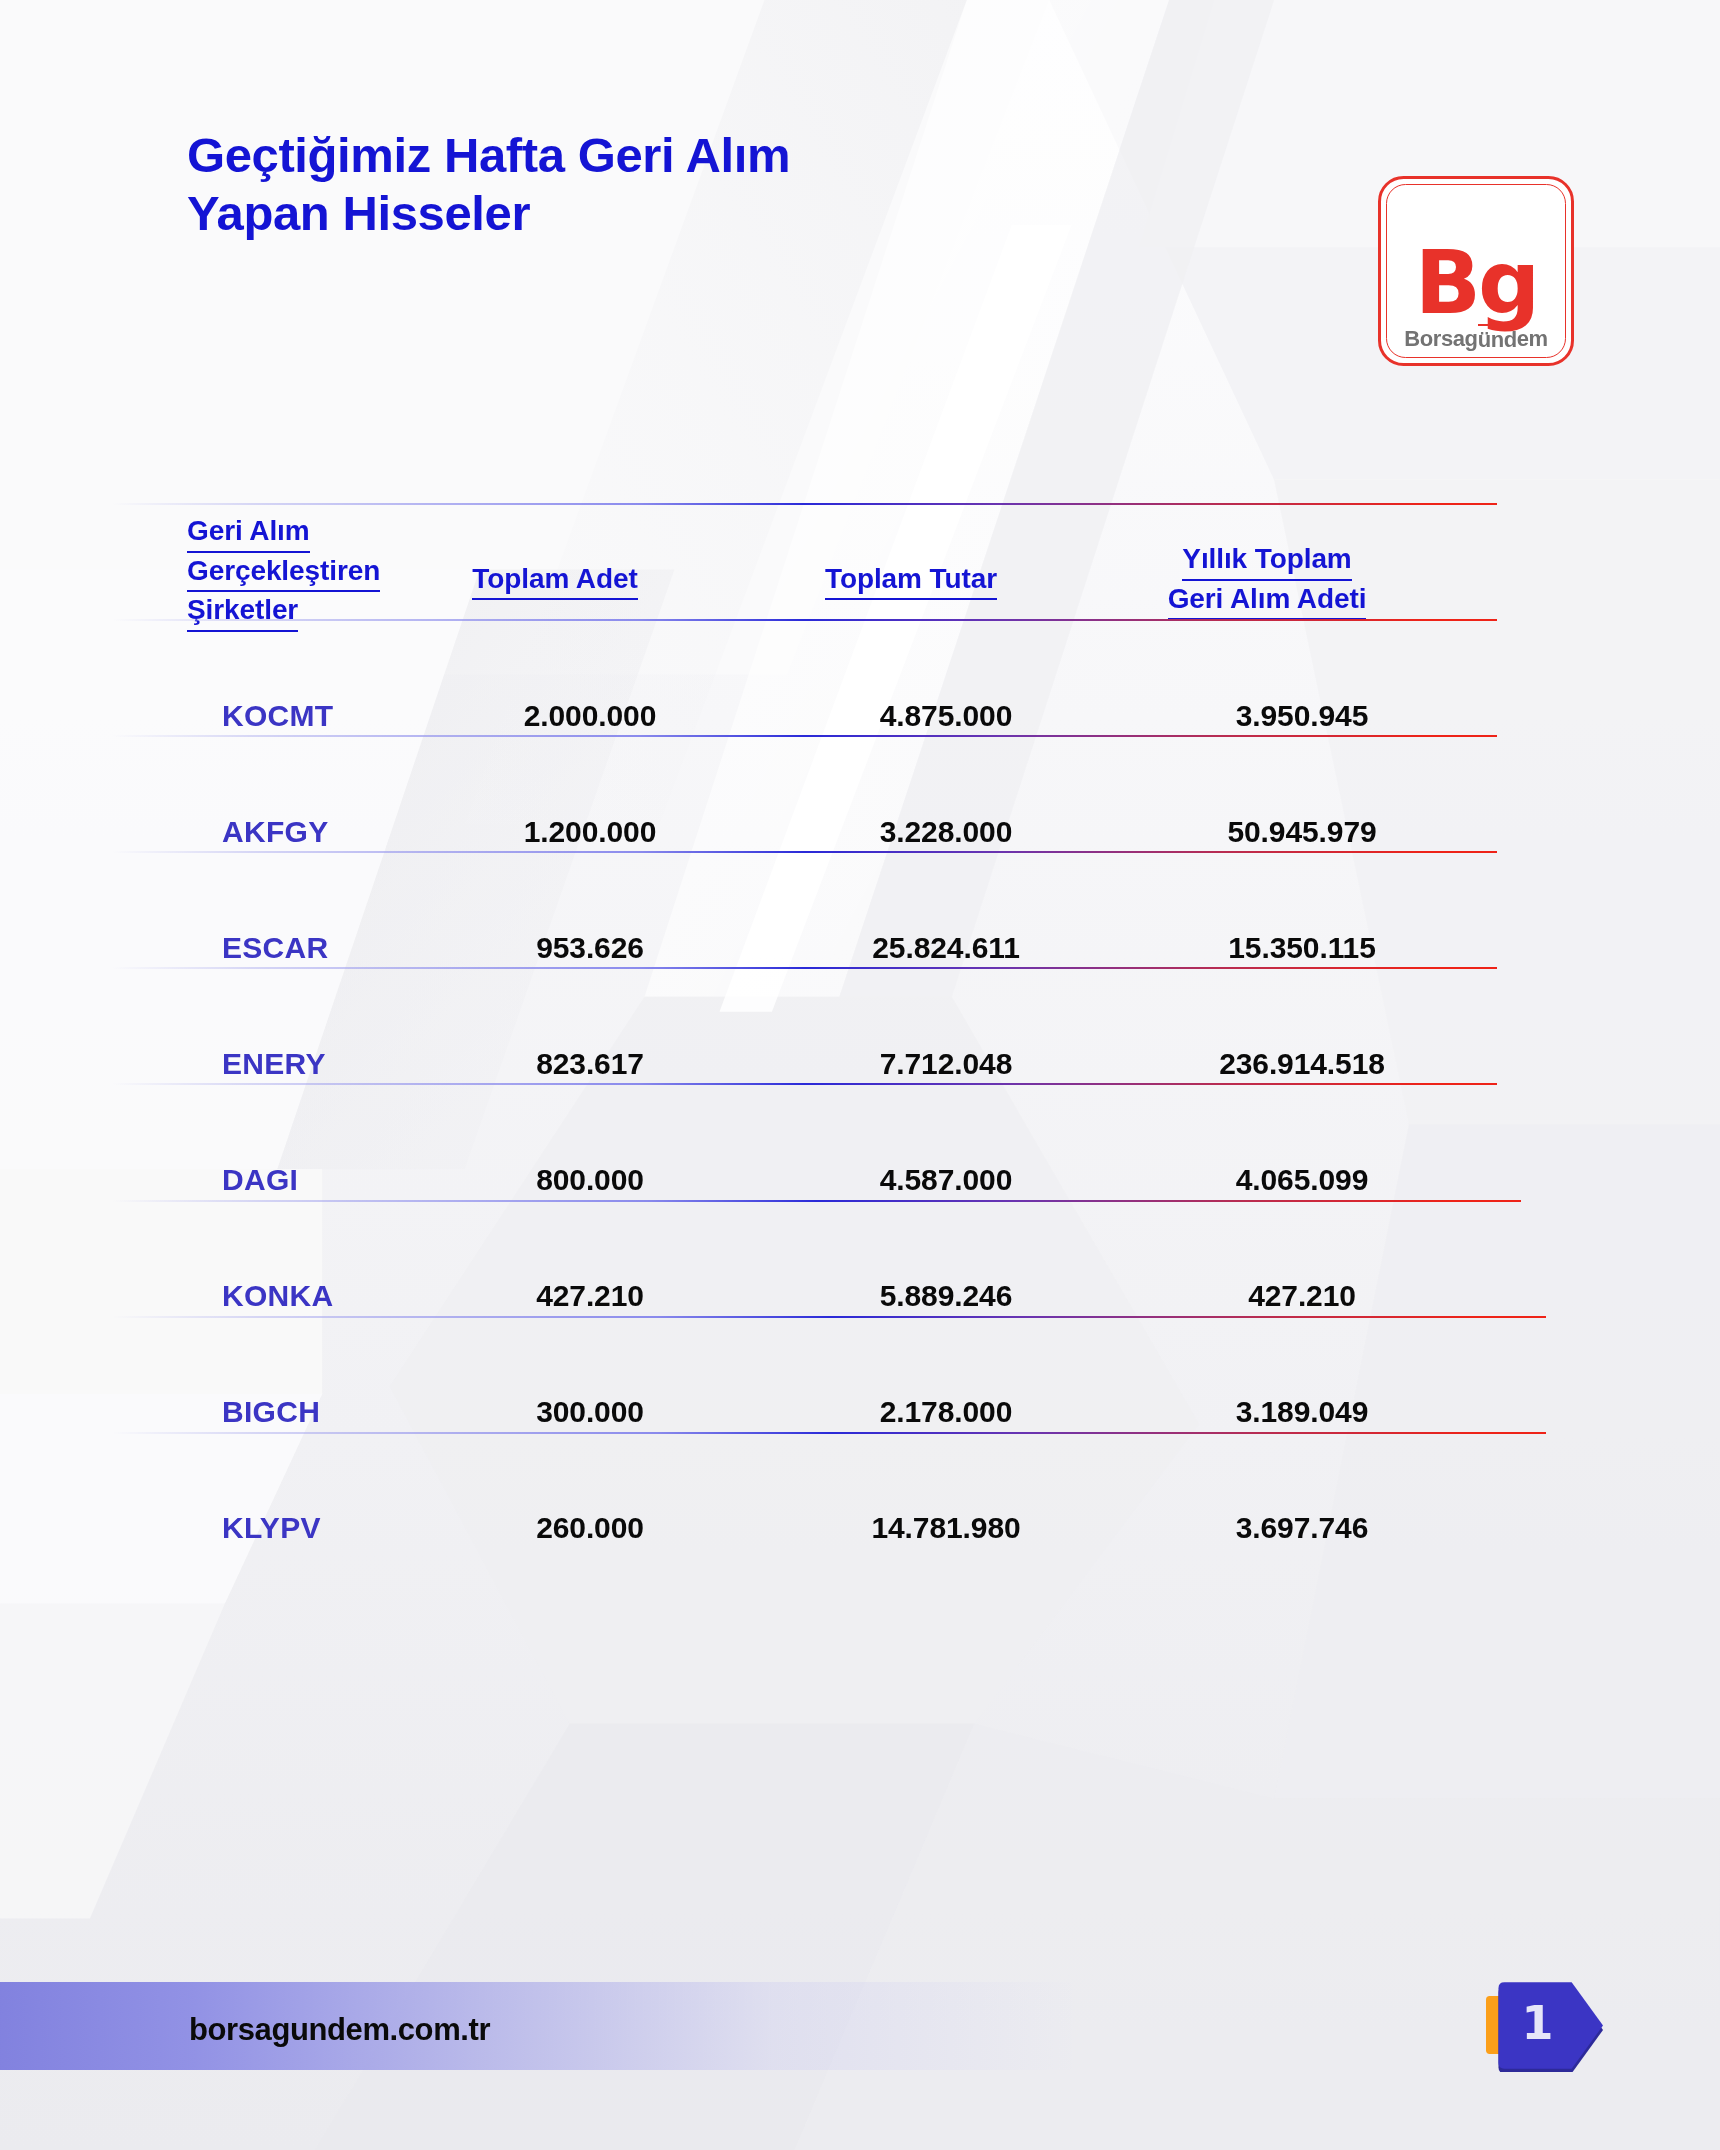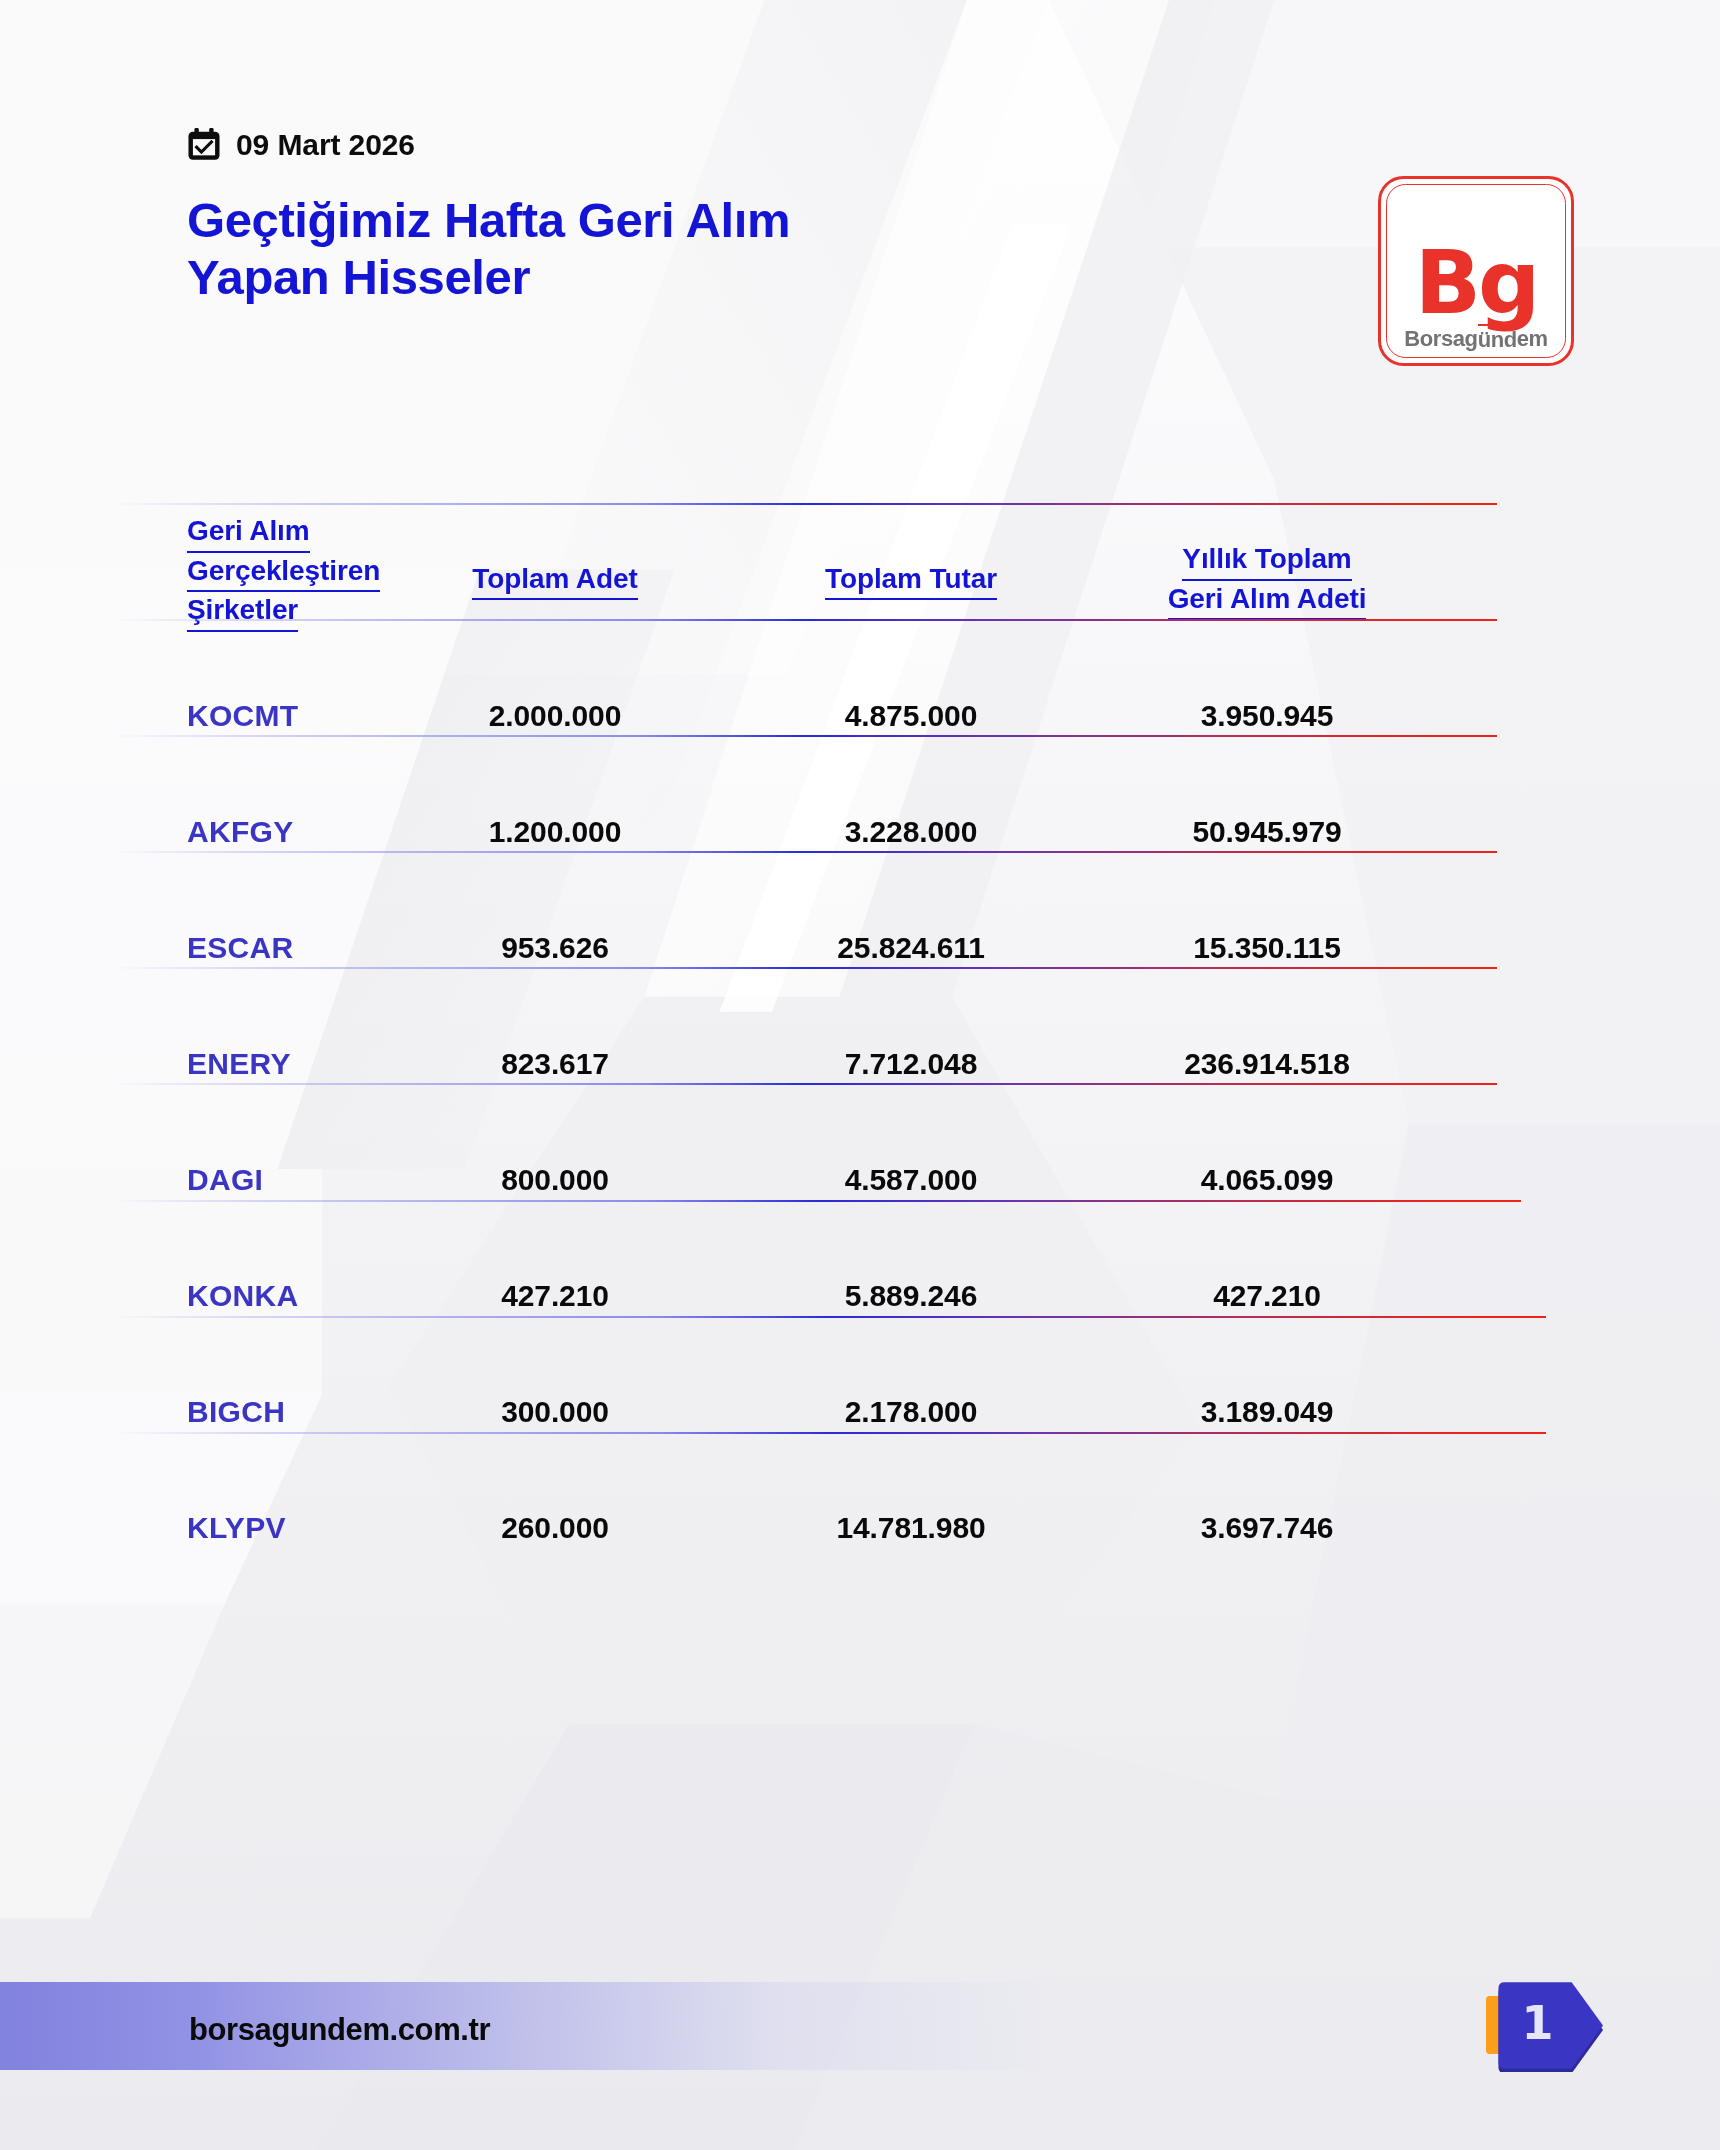--- a/index.html
+++ b/index.html
@@ -155,21 +155,21 @@
   }
   .hlabel span {
     display:inline-block;
     border-bottom:2.2px solid #1414d4;
     padding-bottom:0.7px;
   }
   .hlabel.mline { text-align:left; }
   .hlabel.ctr   { text-align:center; }
 
   
-  .data-row { height:116px; }
+  .data-row { height:116px;padding-left:35px; }
 
   .sym {
     font-size:30px;
     font-weight:bold;
     color:#3b35c4;
     letter-spacing:0.3px;
   }
   .val {
     font-size:30px;
     font-weight:bold;
@@ -308,30 +308,20 @@
   <polygon points="0,2140 300,2140 120,2560 0,2560" fill="#f7f7f9" opacity="0.8"></polygon>
 
   <polygon points="1020,0 1290,0 880,1100 620,1100" fill="url(#ggray2)" opacity="0.35"></polygon>
 
   <polygon points="1350,300 1430,300 1030,1350 960,1350" fill="#ffffff" opacity="0.85"></polygon>
 </svg>
 
 <div class="page">
 
   <div class="header">
-    <div class="date-row">
-      <svg class="cal-icon" viewBox="0 0 46 48">
-        <rect x="10" y="1" width="6" height="9" rx="2" fill="#0d0d0d"></rect>
-        <rect x="30" y="1" width="6" height="9" rx="2" fill="#0d0d0d"></rect>
-        <rect x="2" y="6" width="42" height="38" rx="6" fill="#0d0d0d"></rect>
-        <rect x="8" y="16" width="30" height="22" fill="#fafafa"></rect>
-        <path d="M13 27 L19.5 33.5 L33 20" stroke="#0d0d0d" stroke-width="4.2" fill="none" stroke-linecap="square"></path>
-      </svg>
-      <div class="date-text">09 Mart 2026</div>
-    </div>
 
     <div class="title">
       <div>Geçtiğimiz Hafta Geri Alım</div>
       <div>Yapan Hisseler</div>
     </div>
   </div>
 
   <div class="logo">
     <div class="logo-inner">
       <div class="logo-bg">Bg</div>

